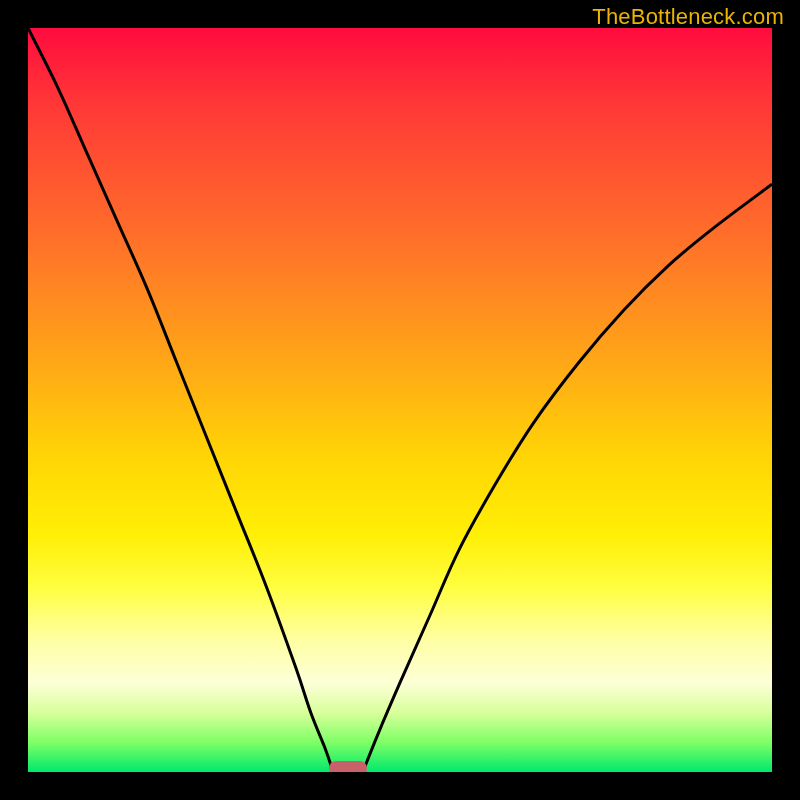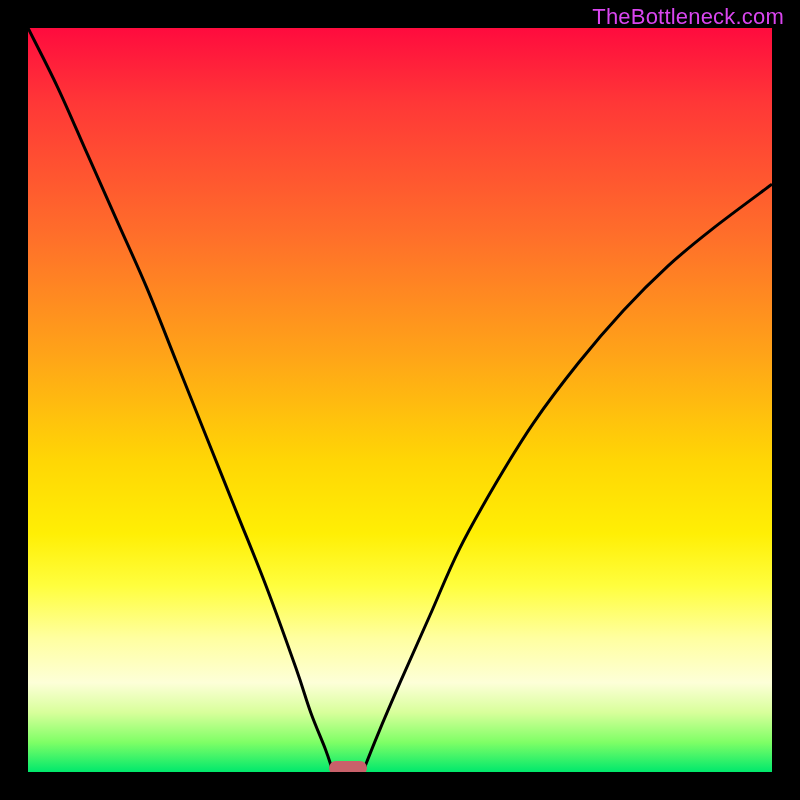--- a/index.html
+++ b/index.html
@@ -51,21 +51,21 @@
   }
   .marker {
     position: absolute;
     background: #c9616a;
     border-radius: 8px;
   }
   .watermark {
     position: absolute;
     top: 4px;
     right: 16px;
-    color: #d946ef;
+    color: #eab308;
     font-size: 22px;
     font-weight: 500;
     letter-spacing: 0.2px;
     user-select: none;
   }
 </style>
 </head>
 <body>
 
 <div class="frame">

